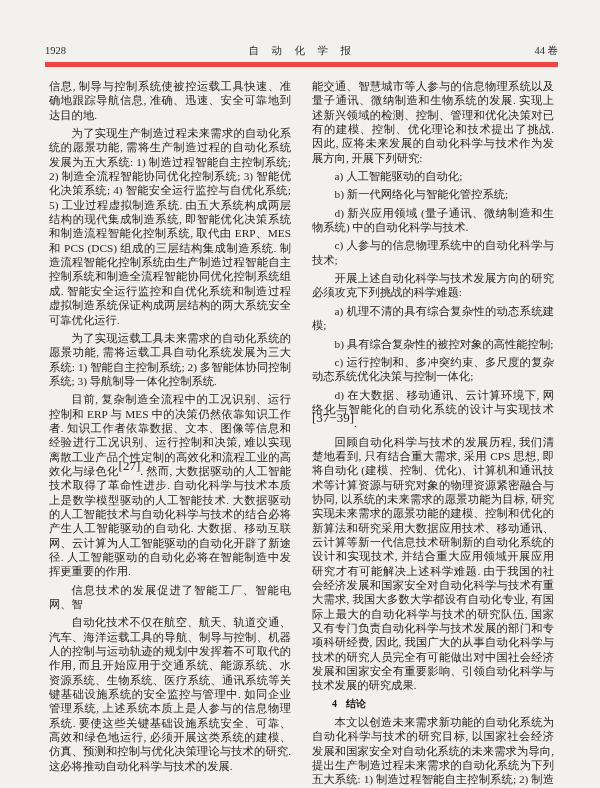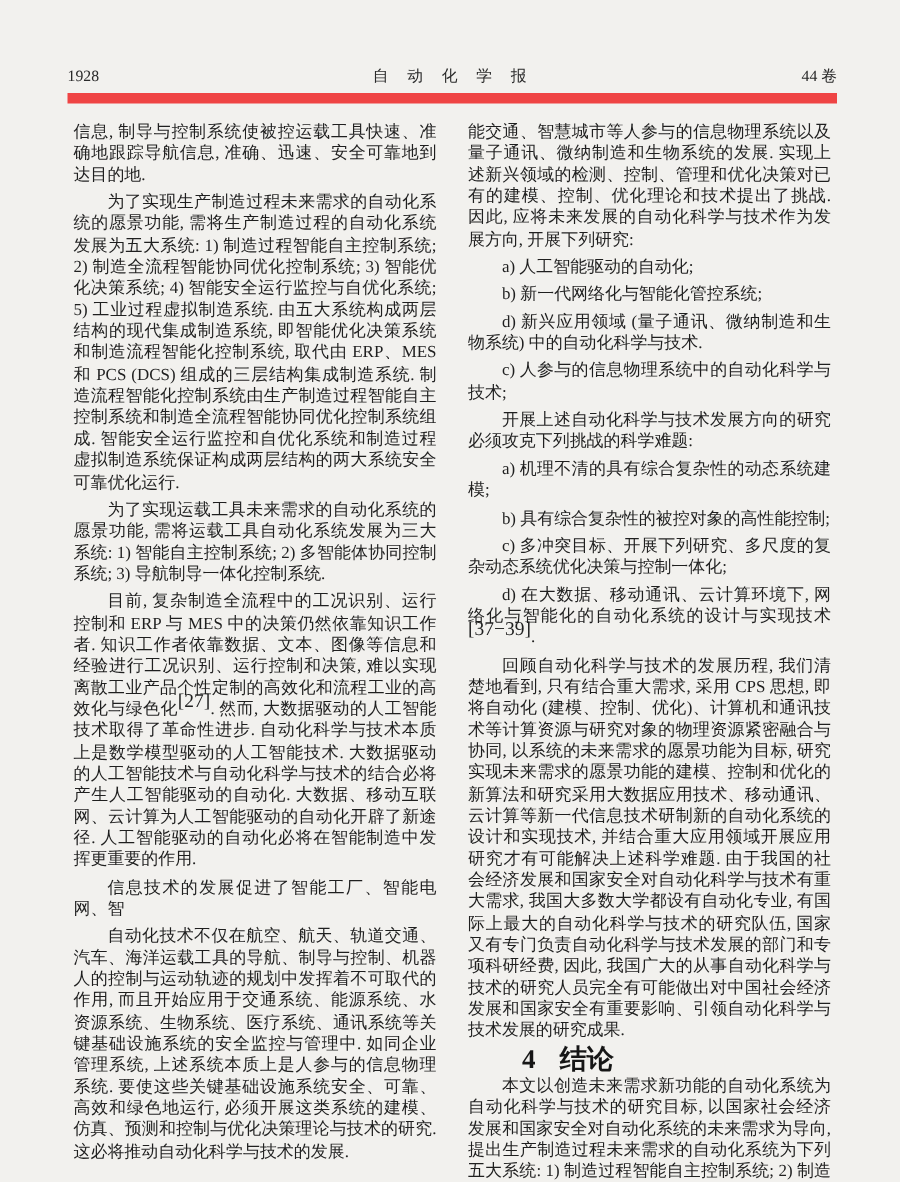--- a/index.html
+++ b/index.html
@@ -16,21 +16,21 @@
     color:#1e1e1e;
     overflow:hidden;
   }
   .page-header {
     display:flex;
     justify-content:space-between;
     align-items:baseline;
     font-size:10.5px;
     color:#2a2a2a;
     padding-bottom:4px;
-    border-bottom:7px solid #ef4444;
+    border-bottom:5px solid #ef4444;
   }
   .page-header .journal-title { letter-spacing:1px; }
   .columns {
     display:flex;
     gap:13px;
     margin-top:8px;
   }
   .col {
     flex:1 1 0;
     min-width:0;
@@ -42,21 +42,21 @@
   }
   .col p { margin:4px; text-indent:2em; }
   .col p.noindent { text-indent:0; }
   sup.ref {
     font-size:13px;
     line-height:0;
     vertical-align:super;
   }
   .section-heading {
     font-weight:bold;
-    font-size:18px;
+    font-size:10px;
     margin:12px 0 8px 0;
     text-indent:0;
     color:#161616;
   }
   .section-heading .sec-num { margin-right:0.9em; }
 </style>
 </head>
 <body>
 
 <div class="page">
@@ -80,21 +80,21 @@
 
     <div class="col">
       <p class="noindent">能交通、智慧城市等人参与的信息物理系统以及量子通讯、微纳制造和生物系统的发展. 实现上述新兴领域的检测、控制、管理和优化决策对已有的建模、控制、优化理论和技术提出了挑战. 因此, 应将未来发展的自动化科学与技术作为发展方向, 开展下列研究:</p>
       <p>a) 人工智能驱动的自动化;</p>
       <p>b) 新一代网络化与智能化管控系统;</p>
       <p>d) 新兴应用领域 (量子通讯、微纳制造和生物系统) 中的自动化科学与技术.</p>
       <p>c) 人参与的信息物理系统中的自动化科学与技术;</p>
       <p>开展上述自动化科学与技术发展方向的研究必须攻克下列挑战的科学难题:</p>
       <p>a) 机理不清的具有综合复杂性的动态系统建模;</p>
       <p>b) 具有综合复杂性的被控对象的高性能控制;</p>
-      <p>c) 多冲突目标、开展下列研究、多尺度的复杂动态系统优化决策与控制一体化;</p>
+      <p>c) 运行控制和、多冲突约束、多尺度的复杂动态系统优化决策与控制一体化;</p>
       <p><span>d) 在大数据、移动通讯、云计算环境下, 网络化与智能化的自动化系统的设计与实现技术</span><sup class="ref">[37−39]</sup><span>.</span></p>
       <p>回顾自动化科学与技术的发展历程, 我们清楚地看到, 只有结合重大需求, 采用 CPS 思想, 即将自动化 (建模、控制、优化)、计算机和通讯技术等计算资源与研究对象的物理资源紧密融合与协同, 以系统的未来需求的愿景功能为目标, 研究实现未来需求的愿景功能的建模、控制和优化的新算法和研究采用大数据应用技术、移动通讯、云计算等新一代信息技术研制新的自动化系统的设计和实现技术, 并结合重大应用领域开展应用研究才有可能解决上述科学难题. 由于我国的社会经济发展和国家安全对自动化科学与技术有重大需求, 我国大多数大学都设有自动化专业, 有国际上最大的自动化科学与技术的研究队伍, 国家又有专门负责自动化科学与技术发展的部门和专项科研经费, 因此, 我国广大的从事自动化科学与技术的研究人员完全有可能做出对中国社会经济发展和国家安全有重要影响、引领自动化科学与技术发展的研究成果.</p>
       <p class="section-heading"><span class="sec-num">4</span><span>结论</span></p>
       <p>本文以创造未来需求新功能的自动化系统为自动化科学与技术的研究目标, 以国家社会经济发展和国家安全对自动化系统的未来需求为导向, 提出生产制造过程未来需求的自动化系统为下列五大系统: 1) 制造过程智能自主控制系统; 2) 制造全流程智能协同优化控制系统; 3) 智能优化决策系统; 4) 智能安全运行监控与自优化系统; 5) 工业过程虚拟制造系统; 提出运载工具未来需求的自动化系统为</p>
     </div>
 
   </div>
 </div>
 
 </body></html>

